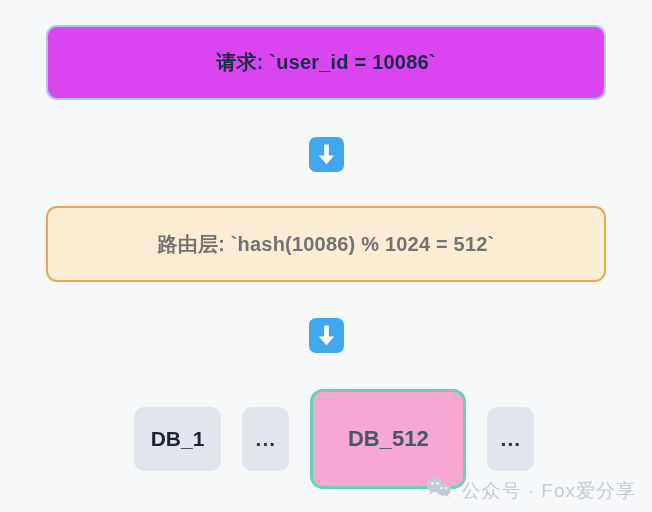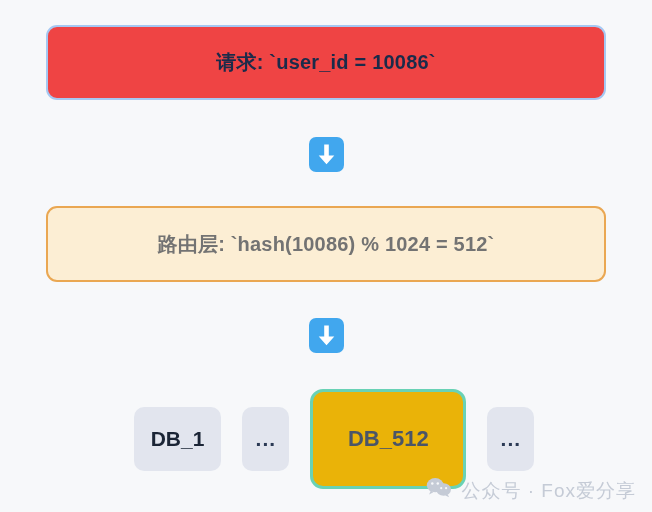--- a/index.html
+++ b/index.html
@@ -33,21 +33,21 @@
     justify-content: center;
     text-align: center;
     font-weight: bold;
     font-size: 20px;
     letter-spacing: 0.2px;
   }
 
   .step-request {
     margin-top: 25px;
     height: 75px;
-    background: #ef4444;
+    background: #d946ef;
     border: 2px solid #a6c8f2;
     color: #1a2b4a;
   }
 
   .step-router {
     margin-top: 34px;
     height: 76px;
     background: #fceed4;
     border: 2px solid #eaa752;
     color: #737373;
@@ -103,21 +103,21 @@
     background: #e2e5ee;
     color: #2b3a55;
     font-size: 21px;
     padding: 0;
     letter-spacing: 1px;
   }
 
   .db-highlight {
     height: 100px;
     width: 156px;
-    background: #eab308;
+    background: #f9a8d4;
     border: 3px solid #69d2b5;
     color: #4a5568;
     font-size: 22px;
     border-radius: 13px;
   }
 
   
   .watermark {
     position: absolute;
     right: 16px;

